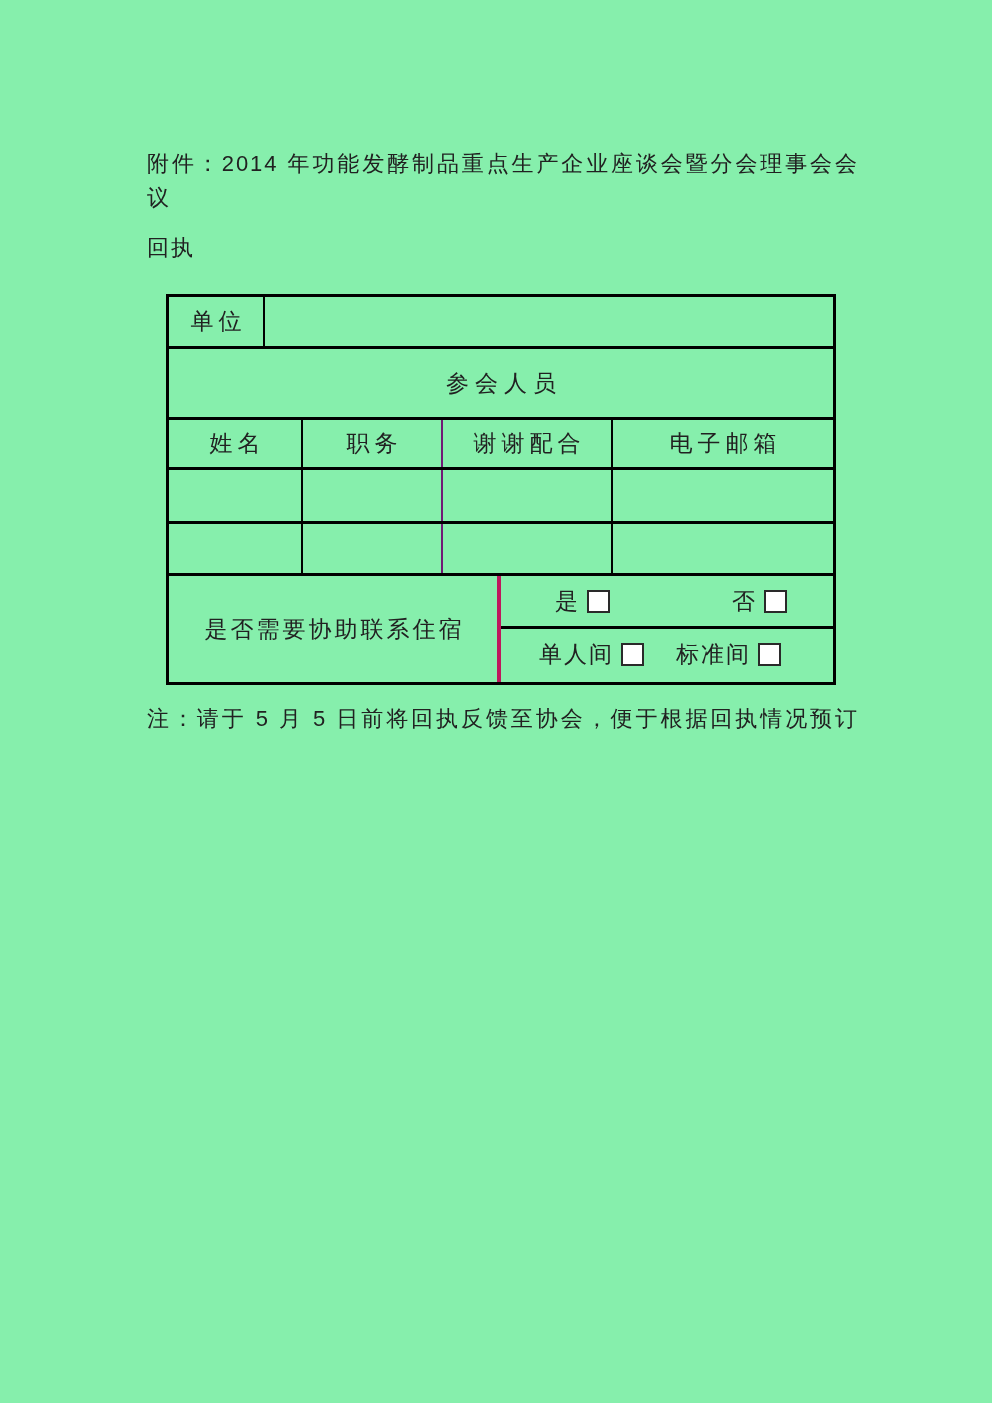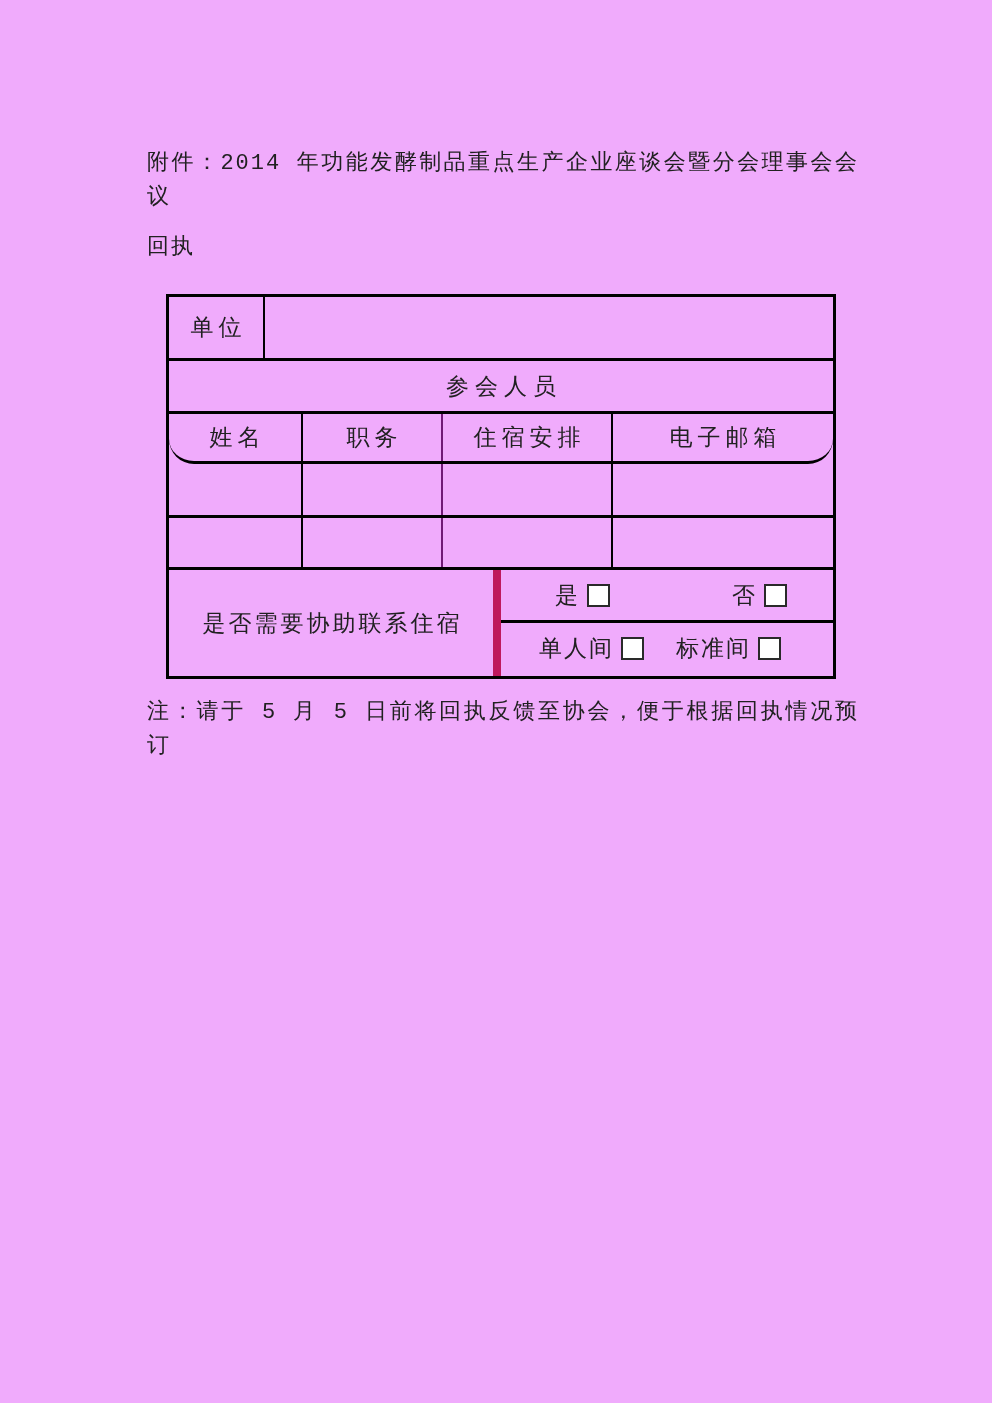--- a/index.html
+++ b/index.html
@@ -4,23 +4,23 @@
 <style>
   html, body {
     margin: 0;
     padding: 0;
     background: #ffffff;
   }
   .page {
     position: relative;
     width: 992px;
     height: 1403px;
-    background: #f0abfc;
+    background: #86efac;
     overflow: hidden;
-    font-family: Liberation Mono, monospace;
+    font-family: Liberation Sans, sans-serif;
     color: #212121;
   }
   .content {
     position: absolute;
     top: 147px;
     left: 147px;
     width: 712px;
   }
   .doc-title p,
   .doc-note p {
@@ -62,39 +62,39 @@
     border-bottom: none;
   }
   .cell {
     box-sizing: border-box;
     display: flex;
     align-items: center;
     justify-content: center;
     letter-spacing: 5px;
     text-indent: 5px; 
   }
-  .row-unit   { height: 64px; text-align: right; }
-  .row-full   { height: 53px; display: flex; align-items: center; justify-content: center; letter-spacing: 6px; text-indent: 6px; }
-  .row-header { height: 50px; border-radius: 25px; }
+  .row-unit   { height: 52px; text-align: right; }
+  .row-full   { height: 71px; display: flex; align-items: center; justify-content: center; letter-spacing: 6px; text-indent: 6px; }
+  .row-header { height: 50px; }
   .row-empty-1{ height: 54px; }
   .row-empty-2{ height: 52px; }
   .row-accom  { height: 49px; }
   .row-bottom { height: 106px; }
 
   .unit-label { width: 96px; border-right: 2px solid #000; }
   .unit-value { flex: 1; }
 
   .col-name  { width: 134px; border-right: 2px solid #000; }
   .col-title { width: 140px; border-right: 2px solid #701a75; }
   .col-phone { width: 170px; border-right: 2px solid #000; }
   .col-email { flex: 1; }
 
   .assist-cell {
     width: 332px;
-    border-right: 8px solid #be185d;
+    border-right: 4px solid #be185d;
     letter-spacing: 3px;
     text-indent: 3px;
   }
   .options-col {
     flex: 1;
     display: flex;
     flex-direction: column;
   }
   .opt-row {
     display: flex;
@@ -142,21 +142,21 @@
       <div class="row row-unit">
         <div class="cell unit-label">单位</div>
         <div class="cell unit-value"></div>
       </div>
 
       <div class="row row-full">参会人员</div>
 
       <div class="row row-header">
         <div class="cell col-name">姓名</div>
         <div class="cell col-title">职务</div>
-        <div class="cell col-phone">住宿安排</div>
+        <div class="cell col-phone">谢谢配合</div>
         <div class="cell col-email">电子邮箱</div>
       </div>
 
       <div class="row row-empty-1">
         <div class="cell col-name"></div>
         <div class="cell col-title"></div>
         <div class="cell col-phone"></div>
         <div class="cell col-email"></div>
       </div>
 

